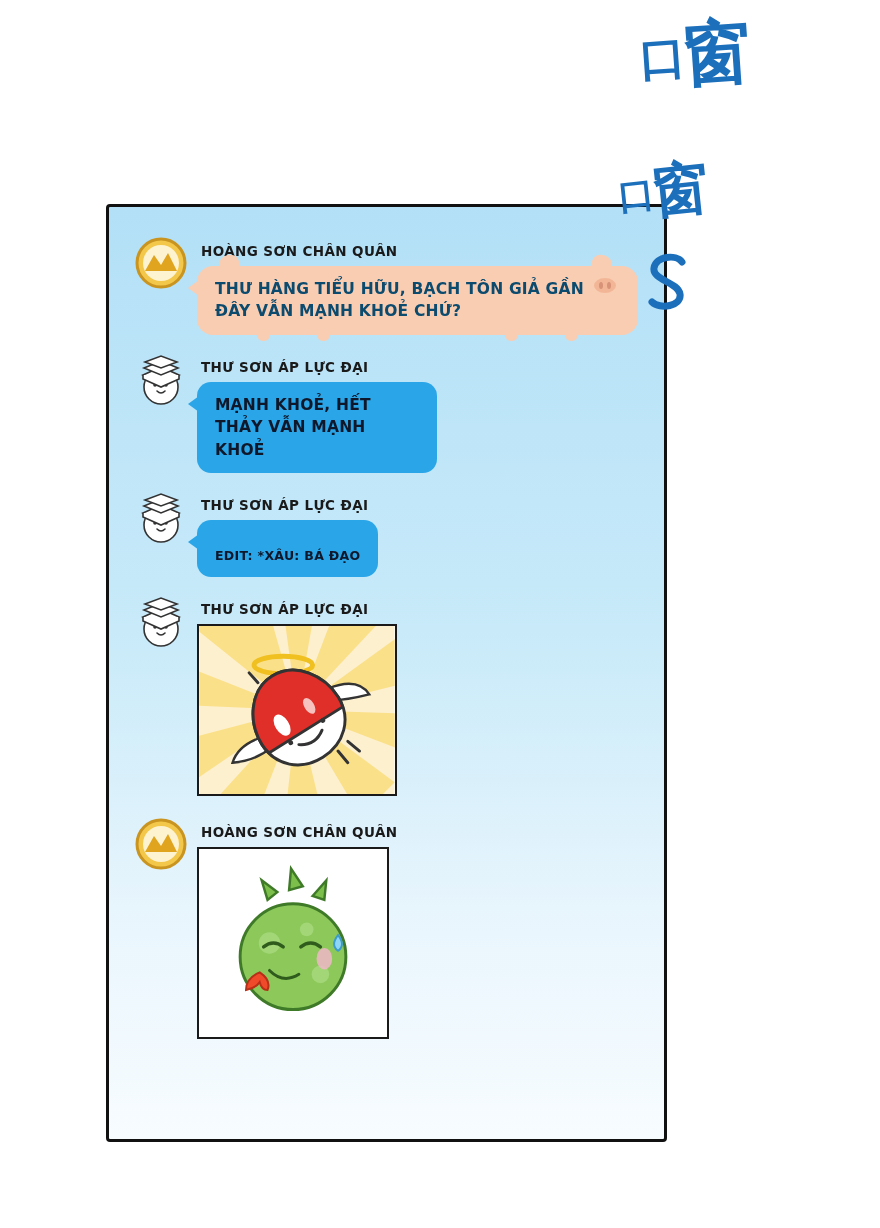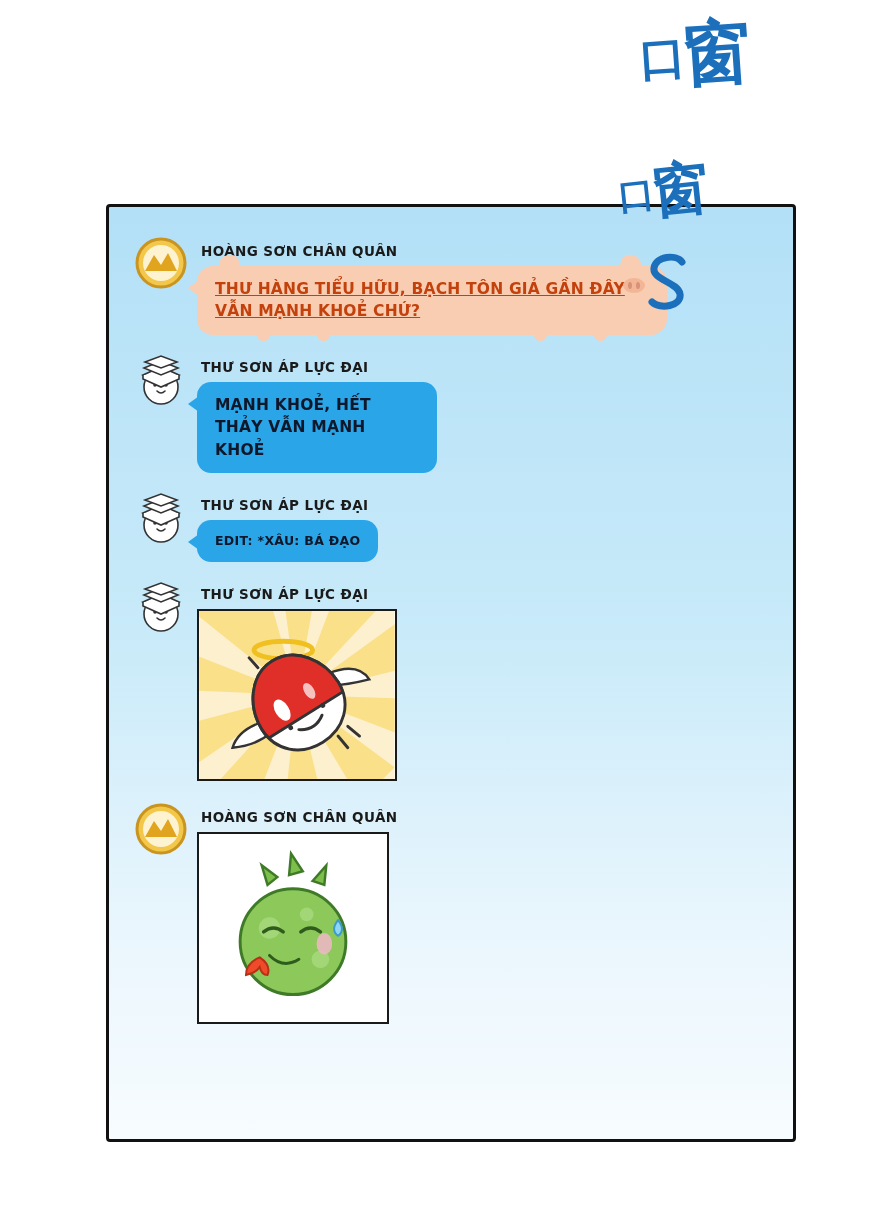--- a/index.html
+++ b/index.html
@@ -56,21 +56,21 @@
     width: 50px;
     height: 60px;
     z-index: 6;
   }
 
   
   .chat-panel {
     position: absolute;
     left: 106px;
     top: 204px;
-    width: 690px;
+    width: 561px;
     height: 938px;
     border: 3px solid #111111;
     border-radius: 4px;
     background: linear-gradient(180deg, #b3e0f7 0%, #c8eaf9 45%, #eaf6fd 78%, #f7fcff 100%);
     box-sizing: border-box;
     overflow: hidden;
     z-index: 2;
   }
 
   .messages {
@@ -125,37 +125,36 @@
     position: absolute;
     left: -9px;
     top: 14px;
     width: 0;
     height: 0;
     border-top: 8px solid transparent;
     border-bottom: 8px solid transparent;
   }
   .bubble.peach {
     background: #f9cdb2;
-    color: #c2410c;
+    color: #0c4a6e;
     border-radius: 16px;
-    text-decoration: underline;
   }
   .bubble.peach::before { border-right: 11px solid #f9cdb2; }
   .bubble.blue {
     background: #2aa6e8;
     color: #0f172a;
   }
   .bubble.blue::before { border-right: 11px solid #2aa6e8; }
 
   .bubble .edit-note {
     display: block;
     text-align: right;
     font-size: 12.5px;
     font-weight: bold;
-    margin-top: 0;
+    margin-top: 15px;
     letter-spacing: 0.3px;
   }
 
   
   .pig-ear-l, .pig-ear-r {
     position: absolute;
     width: 20px; height: 16px;
     background: #f9cdb2;
     border-radius: 50% 50% 0 0;
     top: -11px;

